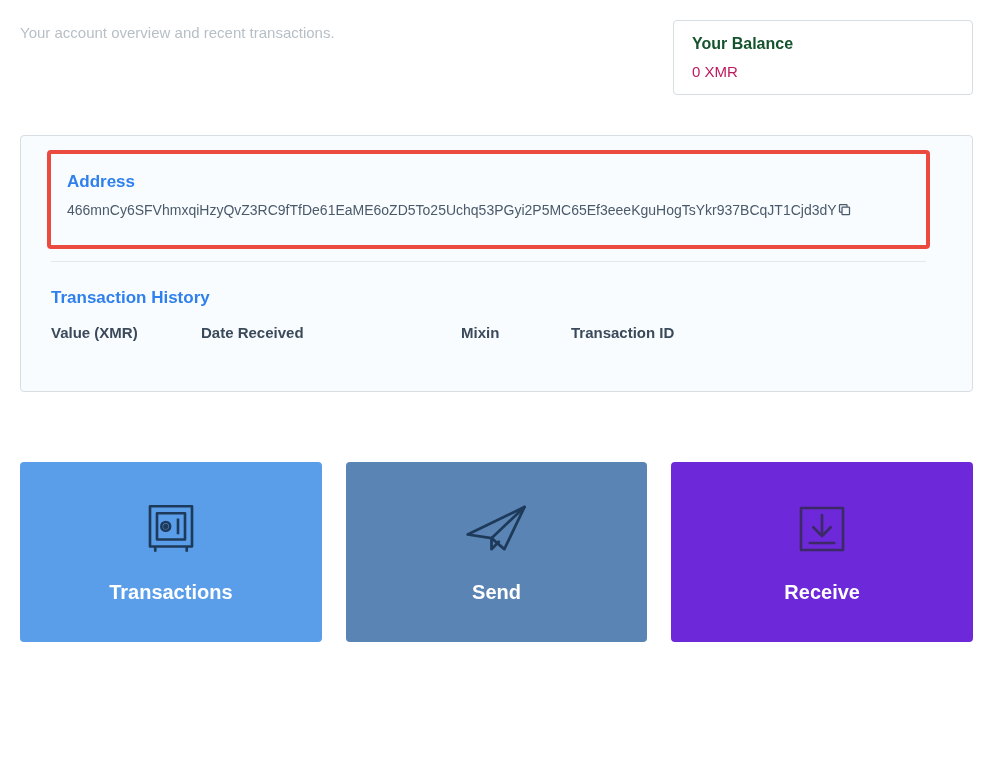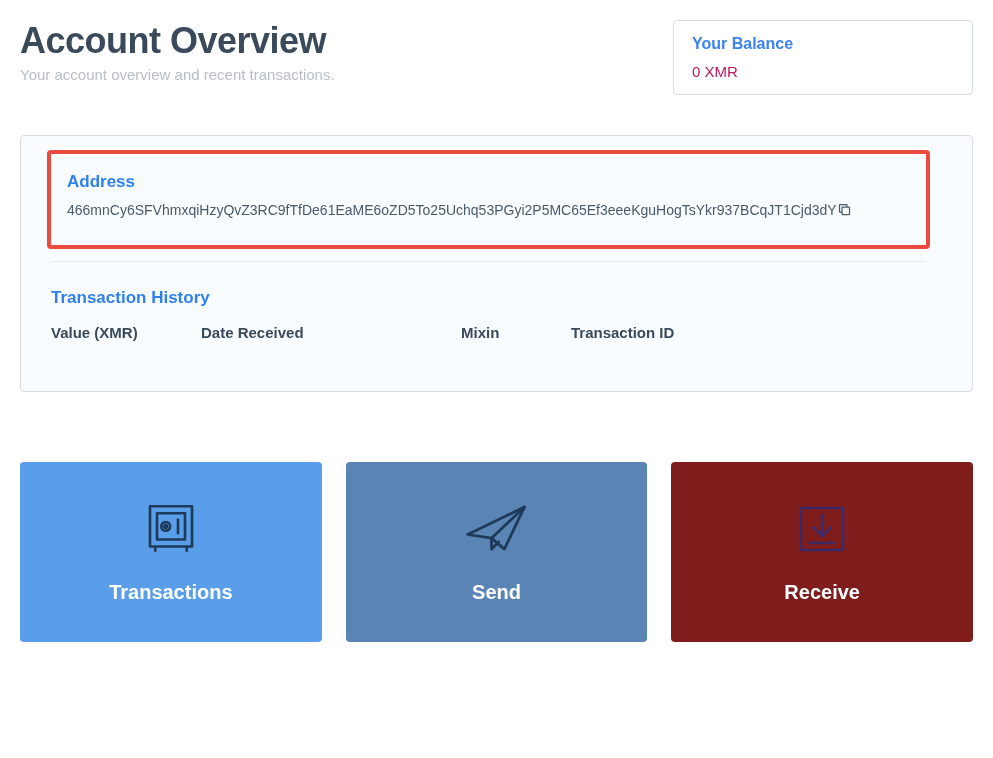--- a/index.html
+++ b/index.html
@@ -26,21 +26,21 @@
   color: #b7bfc6;
   margin-top: 4px;
 }
 .balance-card {
   border: 1px solid #d8dde2;
   border-radius: 4px;
   padding: 14px 18px;
   min-width: 300px;
 }
 .balance-card .label {
-  color: #3b82f6;
+  color: #14532d;
   font-weight: 600;
   font-size: 16px;
   margin-bottom: 10px;
 }
 .balance-card .value {
   color: #be185d;
   font-size: 15px;
 }
 .panel {
   border: 1px solid #d8dde2;
@@ -104,34 +104,33 @@
   display: flex;
   flex-direction: column;
   align-items: center;
   justify-content: center;
   gap: 20px;
   cursor: pointer;
   color: #fff;
 }
 .card-blue   { background: #5a9eea; }
 .card-slate  { background: #5a84b3; }
-.card-purple { background: #7f1d1d; }
+.card-purple { background: #6d28d9; }
 .card-label {
   font-size: 20px;
   font-weight: 600;
 }
 .card-icon { color: #1e3a5a; }
 .card-purple .card-icon { color: #3b2a66; }
 </style>
 </head>
 <body>
 
 <div class="header-row">
   <div class="title-block">
-    <h1>Account Overview</h1>
     <p>Your account overview and recent transactions.</p>
   </div>
   <div class="balance-card">
     <div class="label">Your Balance</div>
     <div class="value">0 XMR</div>
   </div>
 </div>
 
 <div class="panel">
   <div class="address-box">

